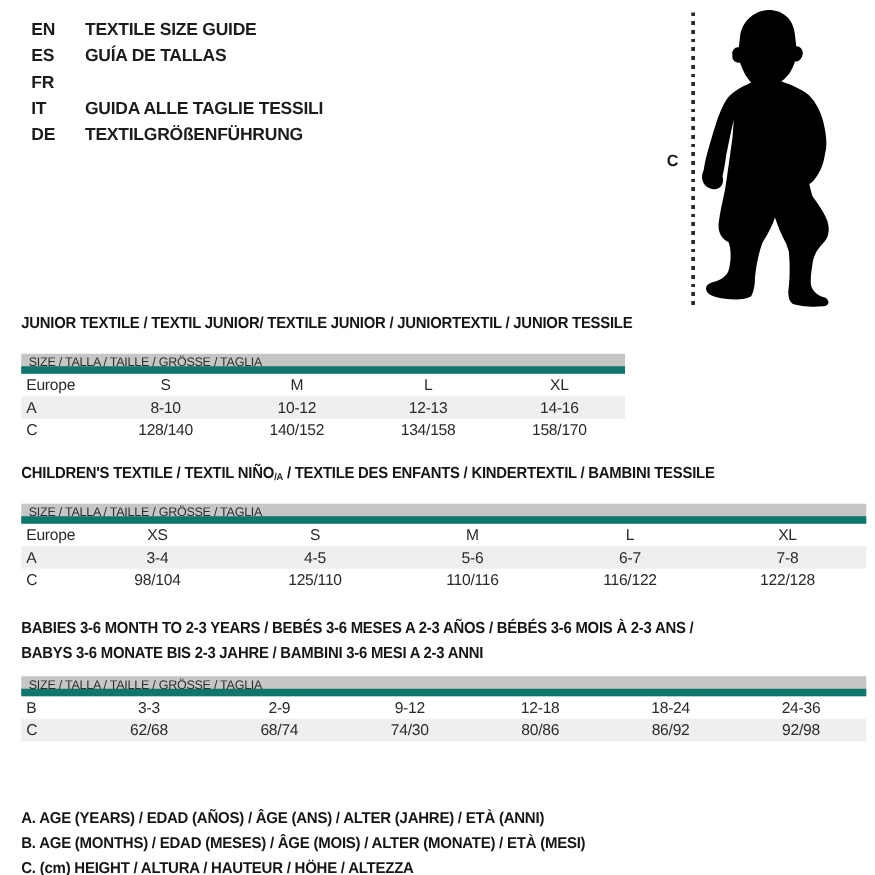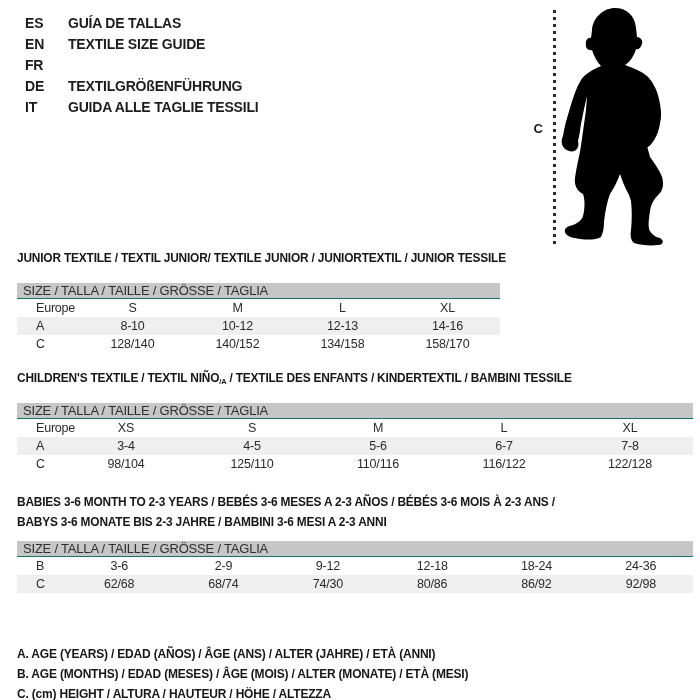--- a/index.html
+++ b/index.html
@@ -23,56 +23,56 @@
   
   .sec-title{position:absolute;left:17px;font-size:12.8px;font-weight:bold;color:#161616;
     white-space:nowrap;transform:scaleX(0.93);transform-origin:0 50%;line-height:14px;}
   .sec-title .sub{font-size:8px;vertical-align:-2px;}
   .title-line{display:block;height:20px;}
   
   .size-table{position:absolute;left:17px;}
   .t1{top:283px;width:483px;}
   .t2{top:403px;width:676px;}
   .t3{top:541px;width:676px;}
-  .size-bar{height:16px;background:#c5c6c5;border-bottom:1px solid #0f766e;
-    line-height:16px;padding-left:6px;font-size:13px;color:#2e2e2e;box-sizing:border-box;}
+  .size-bar{height:16px;background:#c5c6c5;border-bottom:6px solid #0f766e;
+    line-height:16px;padding-left:6px;font-size:10px;color:#2e2e2e;box-sizing:border-box;}
   .trow{display:grid;height:18px;align-items:center;font-size:12.5px;color:#2a2a2a;}
   .t1 .trow{grid-template-columns:63px repeat(4,1fr);}
   .t2 .trow{grid-template-columns:46px repeat(5,1fr);}
   .t3 .trow{grid-template-columns:50px repeat(6,1fr);}
   .trow.striped{background:#efefef;}
-  .rlabel{text-align:left;padding-left:4px;margin-left:15px;}
+  .rlabel{text-align:left;padding-left:4px;}
   .cell{text-align:center;}
   
   .footnotes{position:absolute;left:17px;top:644px;}
   .footnote{display:block;height:20px;line-height:20px;font-size:12.5px;font-weight:bold;
     color:#161616;white-space:nowrap;transform:scaleX(0.96);transform-origin:0 50%;}
 </style>
 </head>
 <body>
 
 <div class="langs">
   <div class="lang-row">
+    <span class="lang-code">EN</span>
+    <span class="lang-label">TEXTILE SIZE GUIDE</span>
+  </div>
+  <div class="lang-row">
     <span class="lang-code">ES</span>
     <span class="lang-label">GUÍA DE TALLAS</span>
-  </div>
-  <div class="lang-row">
-    <span class="lang-code">EN</span>
-    <span class="lang-label">TEXTILE SIZE GUIDE</span>
   </div>
   <div class="lang-row">
     <span class="lang-code">FR</span>
   </div>
   <div class="lang-row">
+    <span class="lang-code">IT</span>
+    <span class="lang-label">GUIDA ALLE TAGLIE TESSILI</span>
+  </div>
+  <div class="lang-row">
     <span class="lang-code">DE</span>
     <span class="lang-label">TEXTILGRÖßENFÜHRUNG</span>
-  </div>
-  <div class="lang-row">
-    <span class="lang-code">IT</span>
-    <span class="lang-label">GUIDA ALLE TAGLIE TESSILI</span>
   </div>
 </div>
 
 <div class="dash-line"></div>
 <div class="measure-c">C</div>
 <svg class="baby-svg" width="148" height="244" viewBox="0 0 148 244" aria-hidden="true">
   <path fill="#000000" d="M63,4 C74,4 83,11 84,24 L85,33 C89,33 91,37 90,40 C89,44 86,46 84,45
     C82,52 78,58 73,61 C81,64 89,67 95,72 C101,78 105,86 107,95 C109,104 110,112 108,119
     C107,127 104,134 100,139 C96,145 89,146 87,140 C85,134 86,127 87,120 C88,112 87,105 85,99
     L84,93 C88,102 91,115 93,128 C94,138 96,146 98,153 C103,160 108,167 110,173 C112,180 111,186 107,190
@@ -146,21 +146,21 @@
 </div>
 
 <div class="sec-title" style="top:495px">
   <span class="title-line">BABIES 3-6 MONTH TO 2-3 YEARS / BEBÉS 3-6 MESES A 2-3 AÑOS / BÉBÉS 3-6 MOIS À 2-3 ANS /</span>
   <span class="title-line">BABYS 3-6 MONATE BIS 2-3 JAHRE / BAMBINI 3-6 MESI A 2-3 ANNI</span>
 </div>
 <div class="size-table t3">
   <div class="size-bar">SIZE / TALLA / TAILLE / GRÖSSE / TAGLIA</div>
   <div class="trow">
     <span class="rlabel">B</span>
-    <span class="cell">3-6</span>
+    <span class="cell">3-3</span>
     <span class="cell">2-9</span>
     <span class="cell">9-12</span>
     <span class="cell">12-18</span>
     <span class="cell">18-24</span>
     <span class="cell">24-36</span>
   </div>
   <div class="trow striped">
     <span class="rlabel">C</span>
     <span class="cell">62/68</span>
     <span class="cell">68/74</span>

